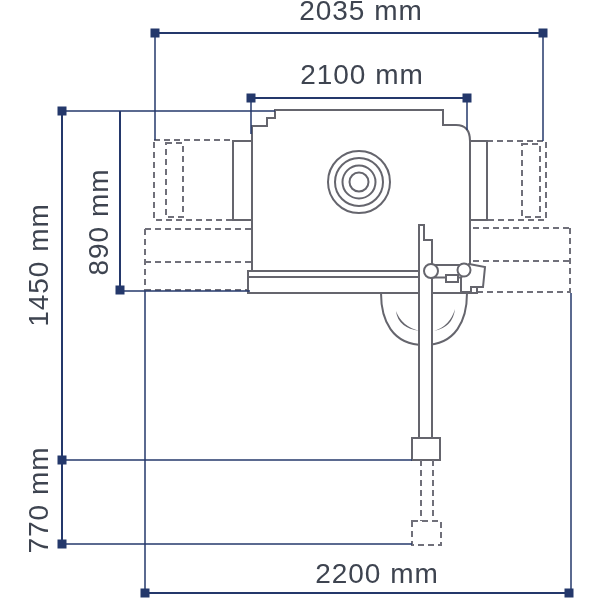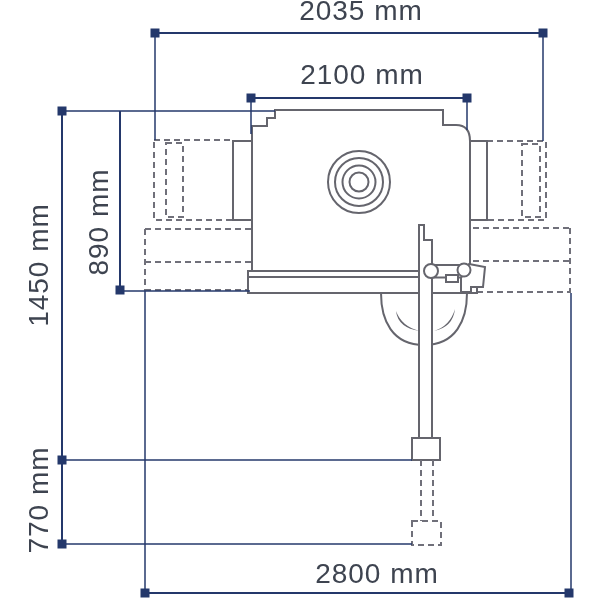--- a/index.html
+++ b/index.html
@@ -143,14 +143,14 @@
       <rect class="sq" x="140.5" y="588.5" width="9" height="9"></rect>
       <rect class="sq" x="564.5" y="588.5" width="9" height="9"></rect>
     </g>
   </svg>
 
   <div class="dim-label" style="left:361px;top:11px">2035 mm</div>
   <div class="dim-label" style="left:362px;top:75px">2100 mm</div>
   <div class="dim-label rot" style="left:39px;top:265px">1450 mm</div>
   <div class="dim-label rot" style="left:99px;top:222px">890 mm</div>
   <div class="dim-label rot" style="left:39px;top:500px">770 mm</div>
-  <div class="dim-label" style="left:377px;top:574px">2800 mm</div>
+  <div class="dim-label" style="left:377px;top:574px">2200 mm</div>
 </div>
 
 </body></html>

